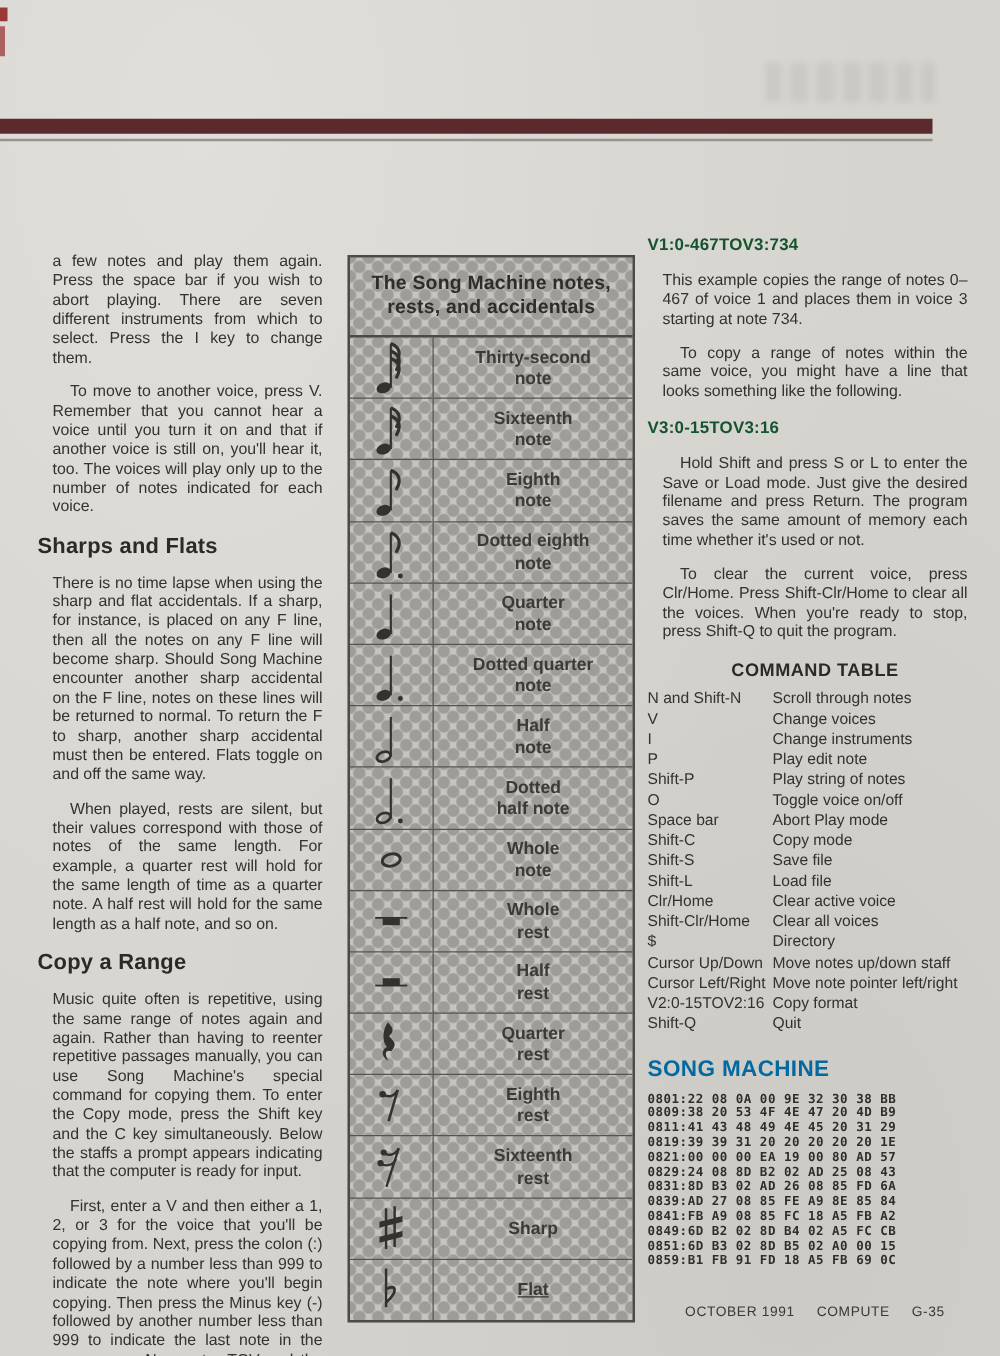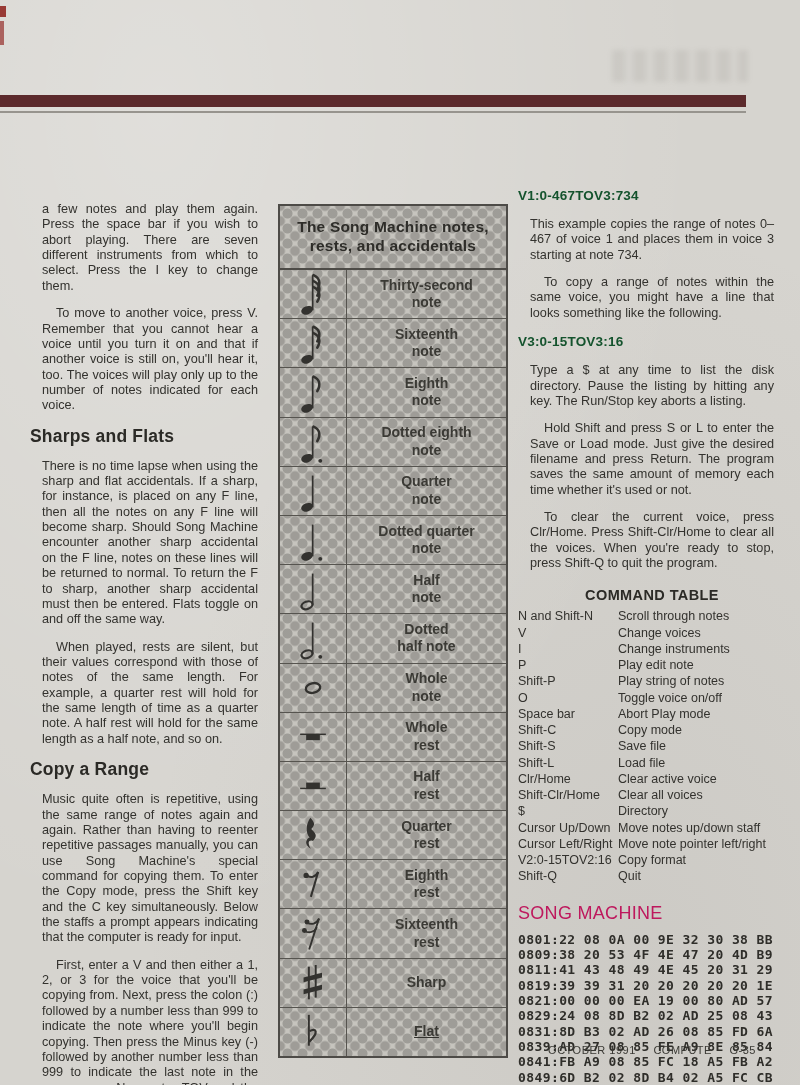--- a/index.html
+++ b/index.html
@@ -64,22 +64,22 @@
   }
 
   
   .code-line{font-weight:bold;font-size:13.5px;letter-spacing:.2px;margin:0 0 14px 0;color:#14532d;}
   .col-right p.body{margin-bottom:0;}
   .gap-s{height:13px;}
   .cmd-title{text-align:center;font-weight:bold;font-size:14.5px;letter-spacing:.4px;margin:16px 0 5px 0;color:#2b2a26;}
   .cmd-row{display:flex;font-size:12.5px;line-height:1.3;}
   .cmd-key{width:100px;flex:none;}
   .cmd-action{flex:1;}
-  .sm-title{font-size:18px;font-weight:normal;letter-spacing:.3px;margin:18px 0 8px 0;color:#be185d;}
-  .sm-listing{font-family:"DejaVu Sans Mono",monospace;font-size:13px;line-height:1.18;font-weight:bold;letter-spacing:.4px;color:#2f2e2a;}
+  .sm-title{font-size:18px;font-weight:bold;letter-spacing:.3px;margin:18px 0 8px 0;color:#0369a1;}
+  .sm-listing{font-family:"DejaVu Sans Mono",monospace;font-size:10px;line-height:1.18;font-weight:bold;letter-spacing:.4px;color:#2f2e2a;}
   .sm-line{white-space:pre;}
 
   .footer{
     position:absolute;left:518px;top:1044px;width:268px;text-align:center;
     font-size:11px;letter-spacing:.5px;color:#3a3934;
   }
   .footer span{margin:0 7px;}
 </style>
 </head>
 <body>
@@ -280,21 +280,20 @@
       </div>
     </div>
 </div>
 
 <div class="col-right">
   <div class="code-line">V1:0-467TOV3:734</div>
   <p class="body">This example copies the range of notes 0–467 of voice 1 and places them in voice 3 starting at note 734.</p>
   <p class="body indent">To copy a range of notes within the same voice, you might have a line that looks something like the following.</p>
   <div class="gap-s"></div>
   <div class="code-line">V3:0-15TOV3:16</div>
-  <p class="body">Type a $ at any time to list the disk directory. Pause the listing by hitting any key. The Run/Stop key aborts a listing.</p>
   <p class="body indent">Hold Shift and press S or L to enter the Save or Load mode. Just give the desired filename and press Return. The program saves the same amount of memory each time whether it's used or not.</p>
   <p class="body indent">To clear the current voice, press Clr/Home. Press Shift-Clr/Home to clear all the voices. When you're ready to stop, press Shift-Q to quit the program.</p>
 
   <div class="cmd-title">COMMAND TABLE</div>
   <div id="cmd-rows">
       <div class="cmd-row">
         <div class="cmd-key">N and Shift-N</div>
         <div class="cmd-action">Scroll through notes</div>
       </div>
       <div class="cmd-row">

